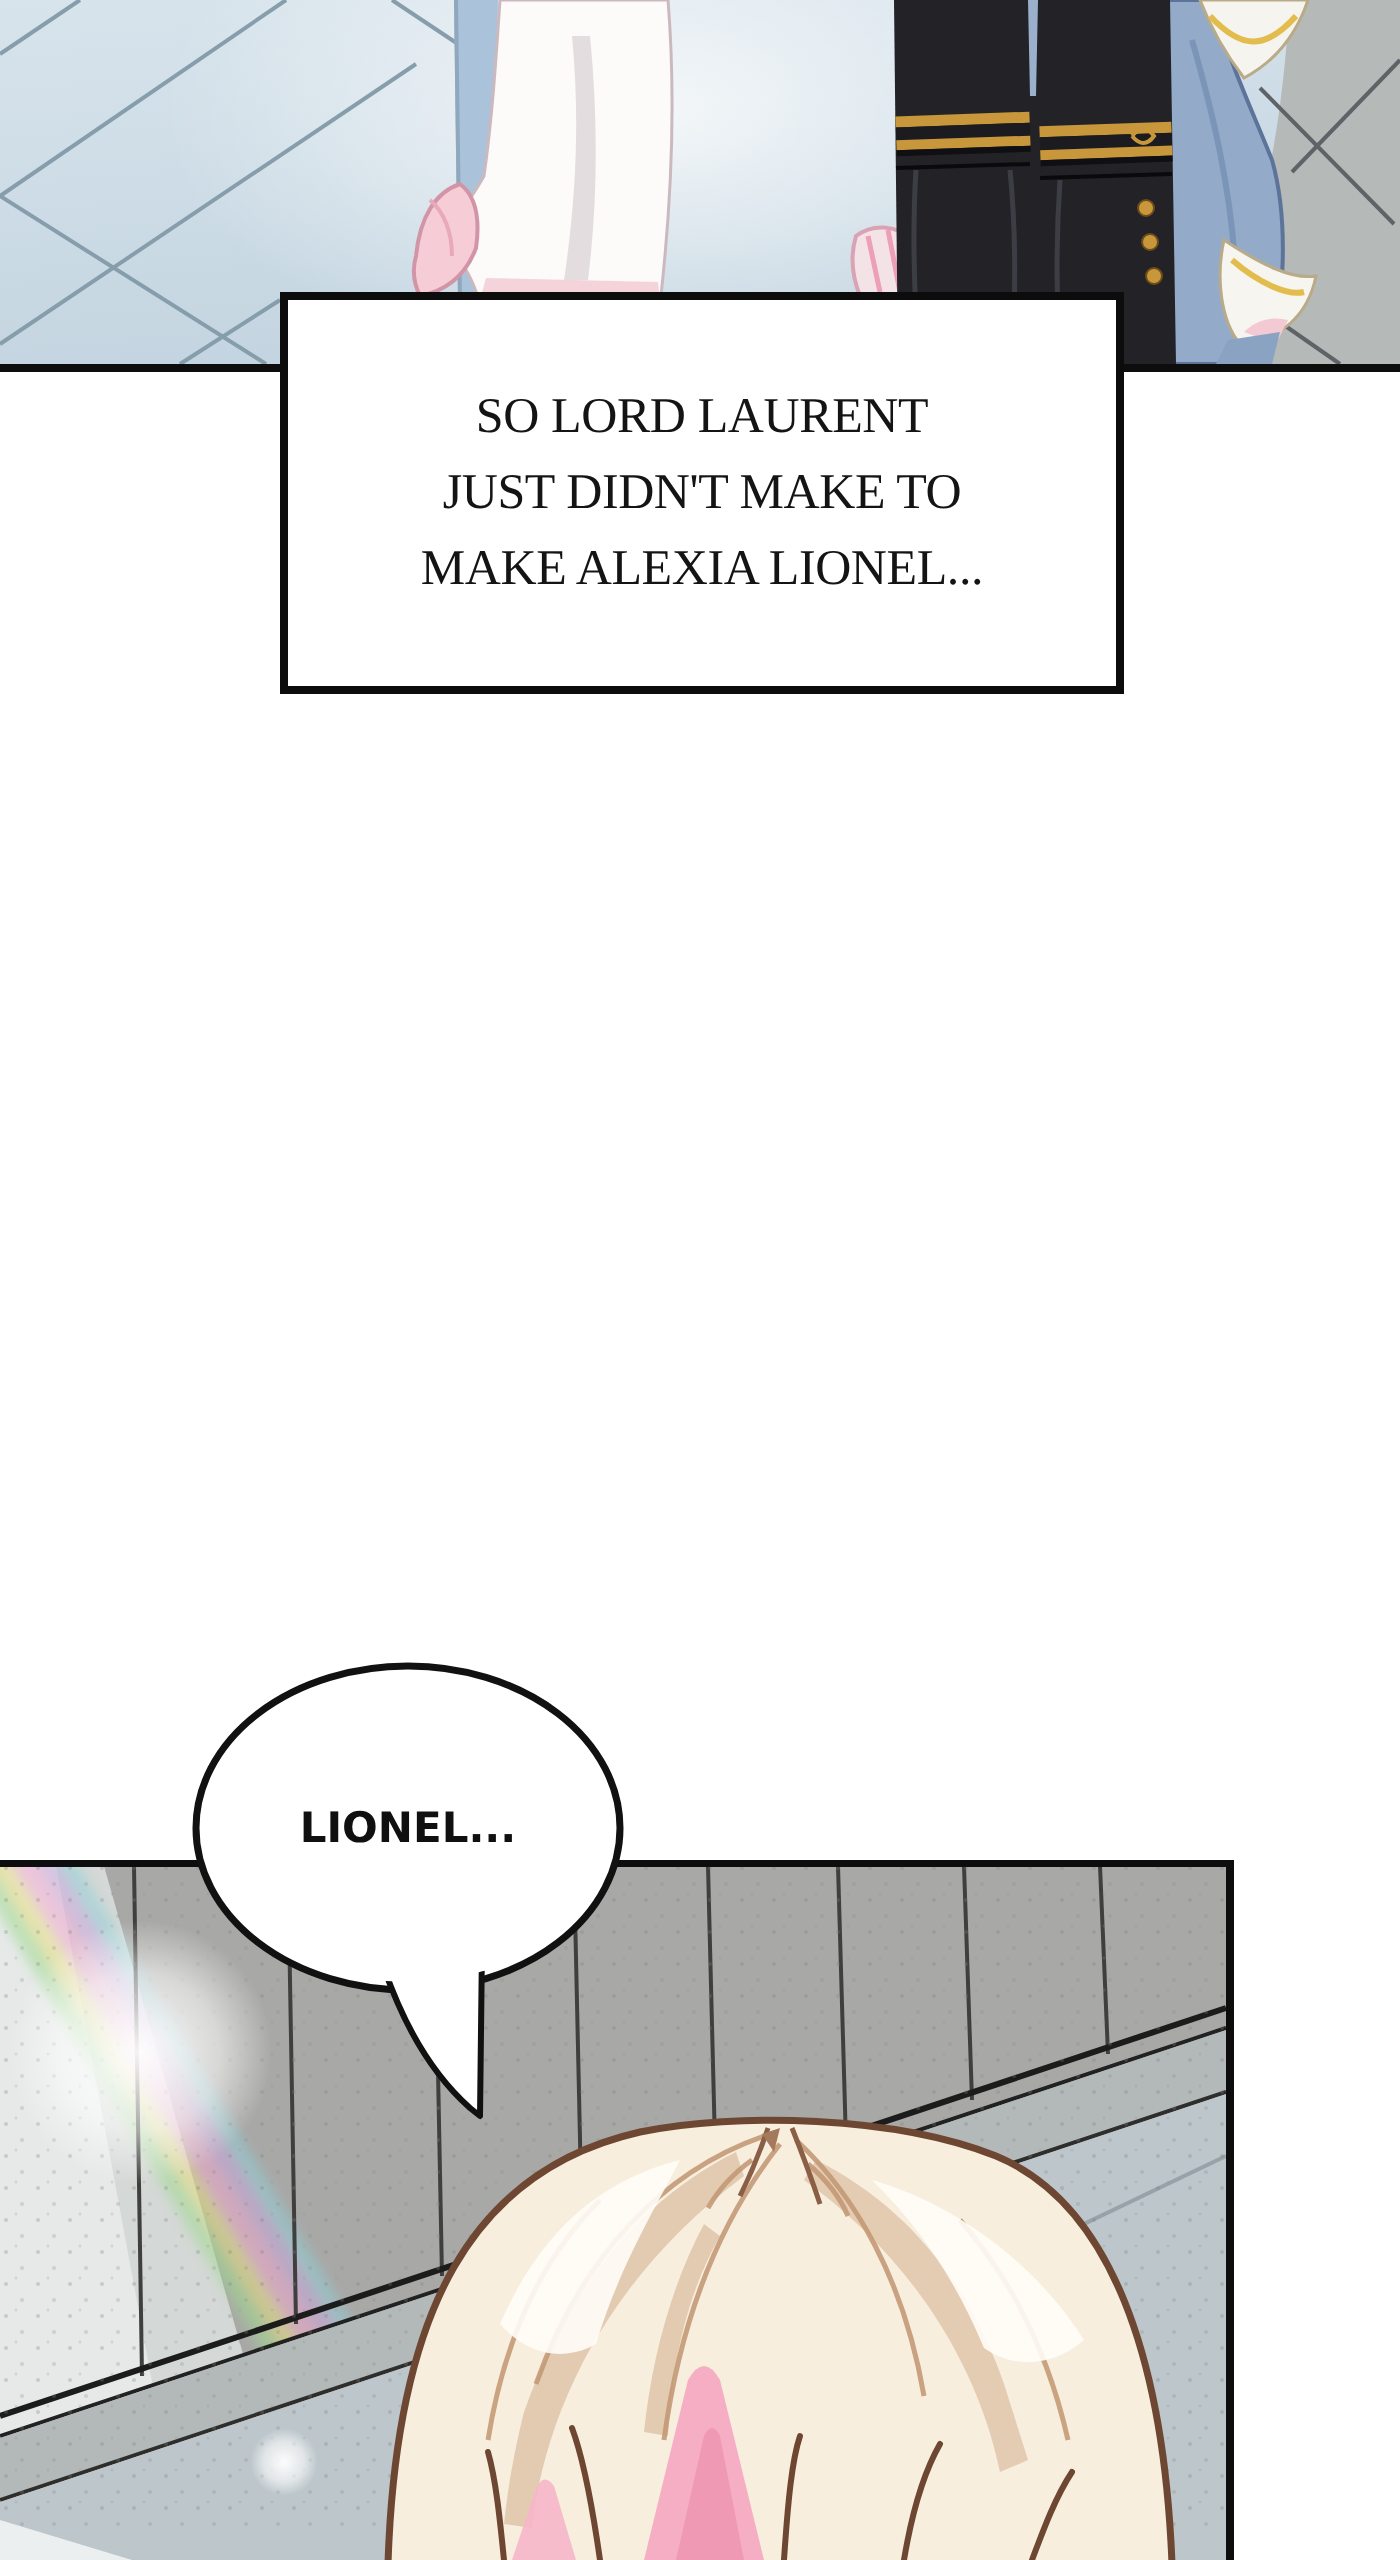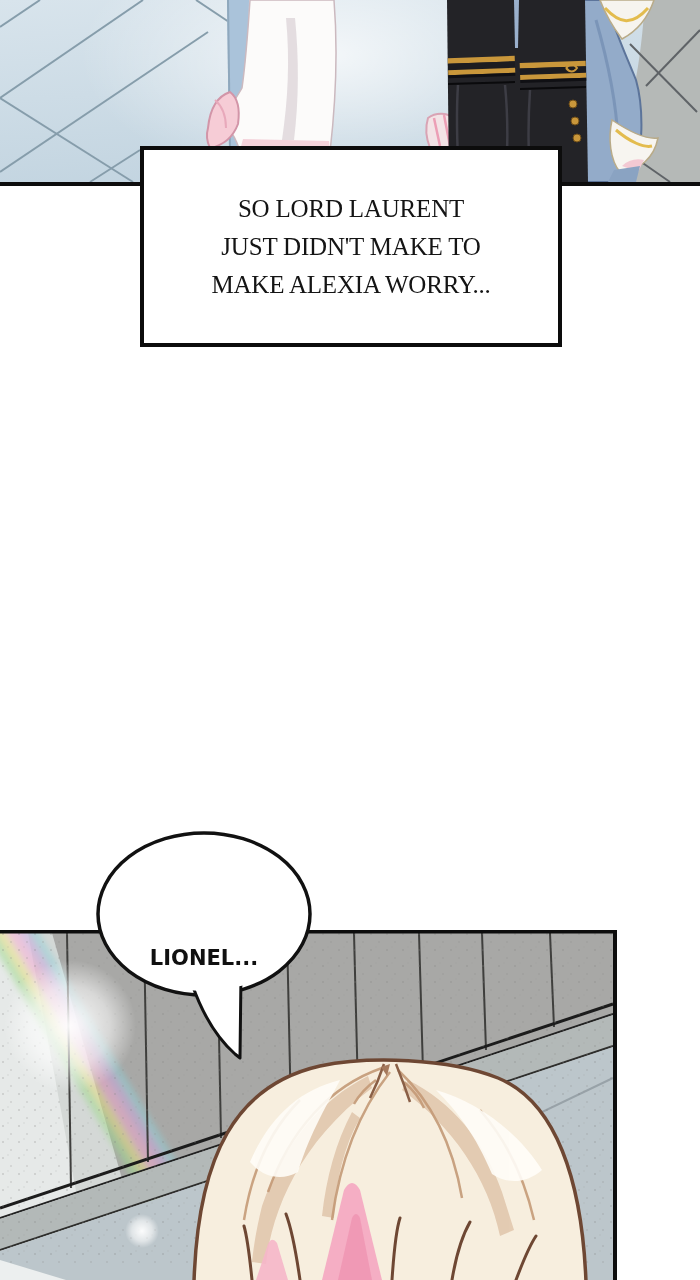--- a/index.html
+++ b/index.html
@@ -17,21 +17,20 @@
   .cap-line{
     font-family:"Liberation Serif",serif;font-size:25px;line-height:38px;
     color:#141414;letter-spacing:-0.2px;white-space:nowrap;
   }
   #bubble-svg{position:absolute;left:80px;top:818px;width:262px;height:262px;z-index:6;}
   .bubble-text{
     position:absolute;left:104px;top:897px;width:200px;height:34px;z-index:7;
     display:flex;align-items:center;justify-content:center;
     font-family:"DejaVu Sans",sans-serif;font-weight:bold;font-size:21px;color:#101010;
     white-space:nowrap;
-    margin-top:44px;
   }
 </style>
 </head>
 <body>
 
 <div class="page">
 
   <div class="panel" id="panel-top">
     <svg width="700" height="186" viewBox="0 0 700 186">
       <defs>
@@ -133,21 +132,21 @@
         <line x1="520" y1="89" x2="586" y2="87" stroke="#0a0a0c" stroke-width="2"></line>
       </g>
 
       <rect x="0" y="182" width="700" height="4" fill="#0d0d0d"></rect>
     </svg>
   </div>
 
   <div class="caption-box">
     <div class="cap-line">SO LORD LAURENT</div>
     <div class="cap-line">JUST DIDN'T MAKE TO</div>
-    <div class="cap-line">MAKE ALEXIA WORRY...</div>
+    <div class="cap-line">MAKE ALEXIA LIONEL...</div>
   </div>
 
   <div class="panel" id="panel-bottom">
     <svg width="620" height="350" viewBox="0 0 620 350">
       <defs>
         <pattern id="spk" width="16" height="16" patternUnits="userSpaceOnUse">
           <circle cx="3" cy="4" r="1" fill="#808080" opacity="0.5"></circle>
           <circle cx="11" cy="12" r="1" fill="#8a8a88" opacity="0.45"></circle>
           <circle cx="8" cy="1" r="0.8" fill="#909090" opacity="0.4"></circle>
         </pattern>

